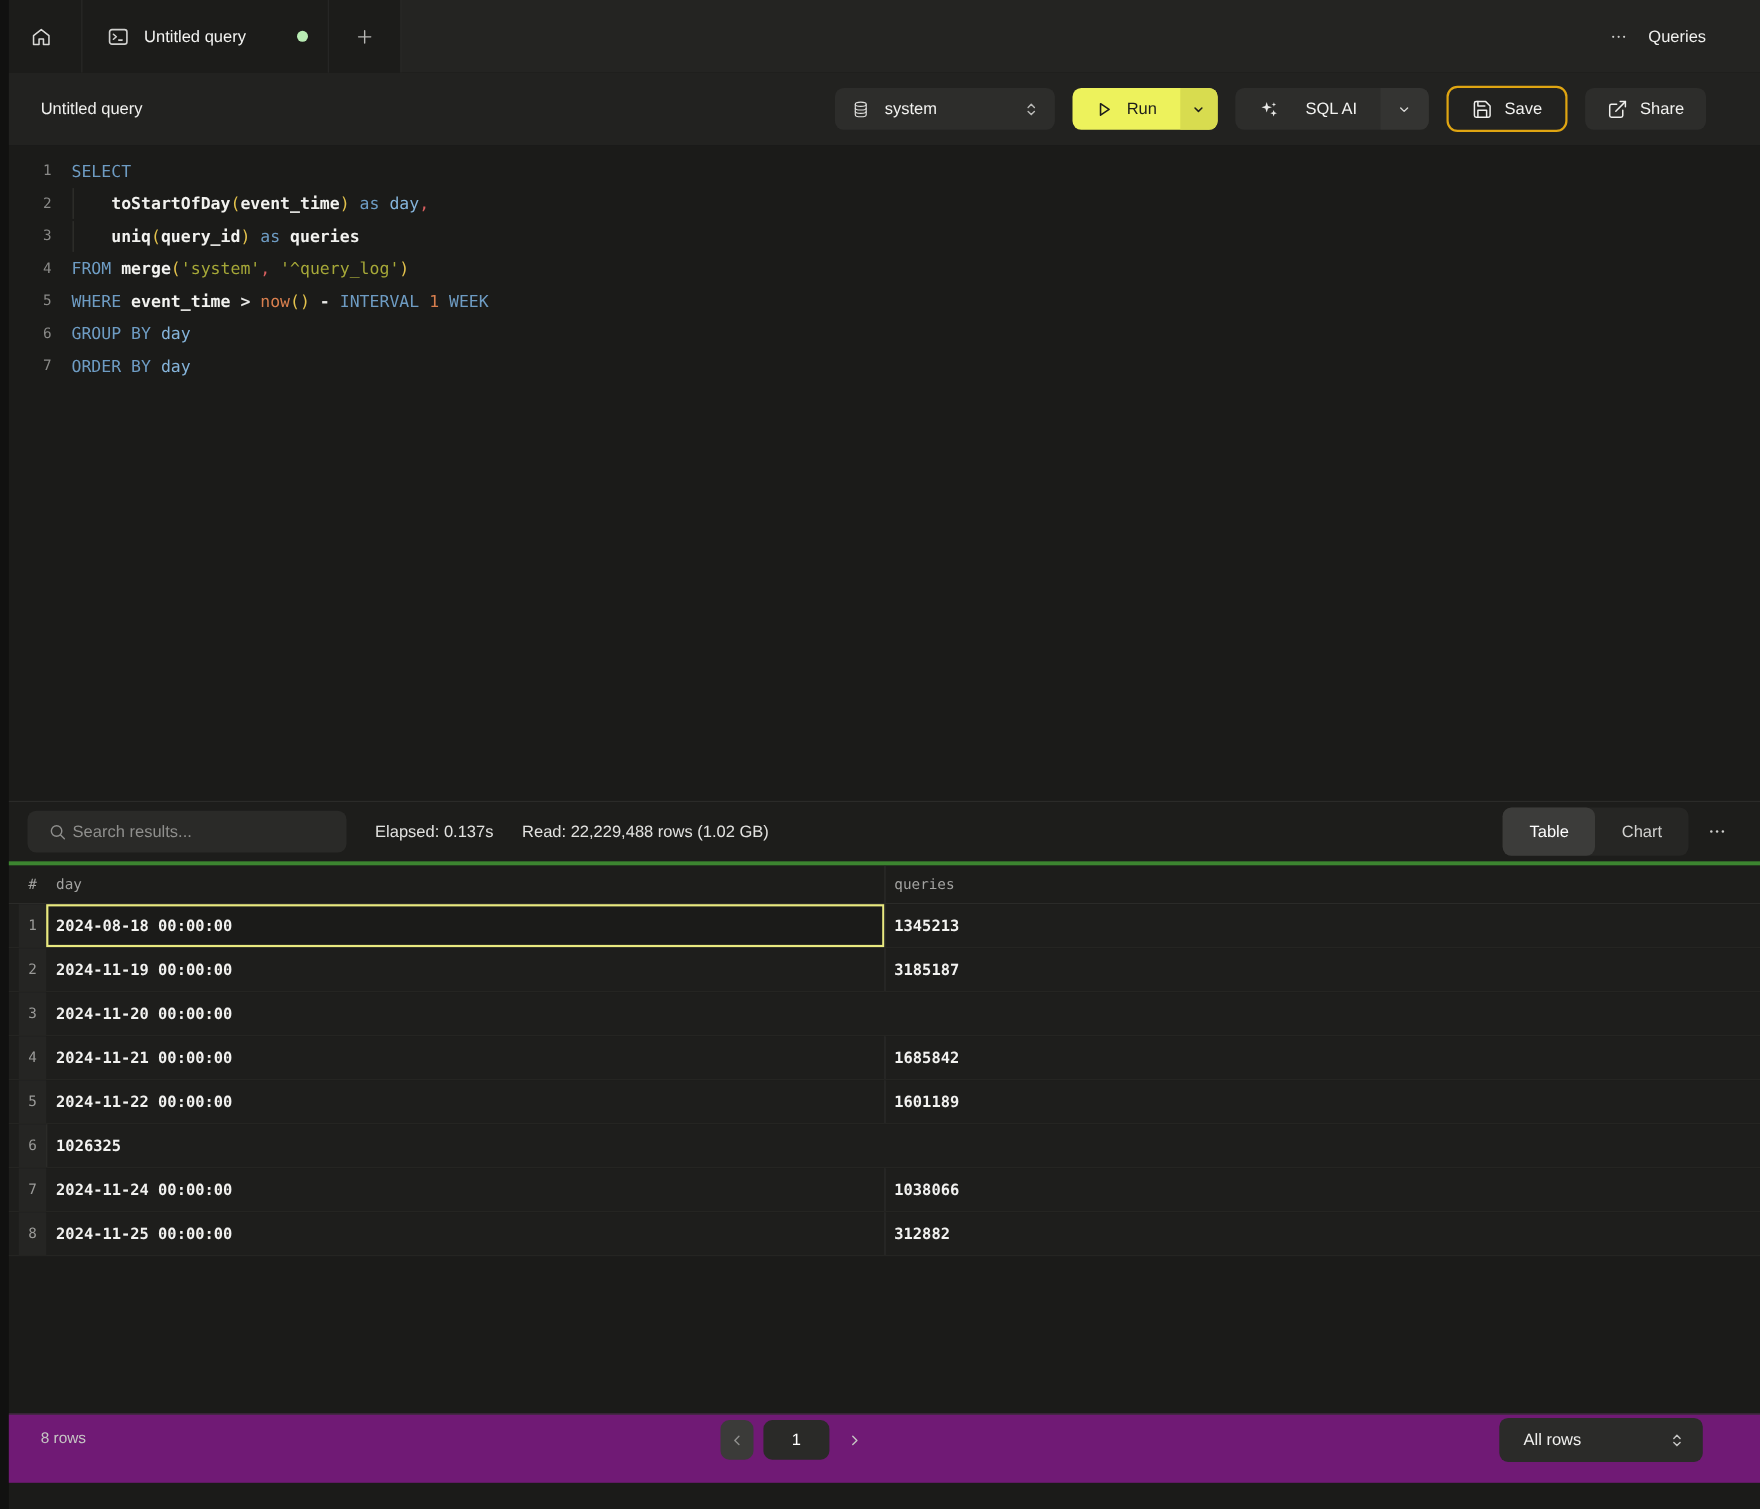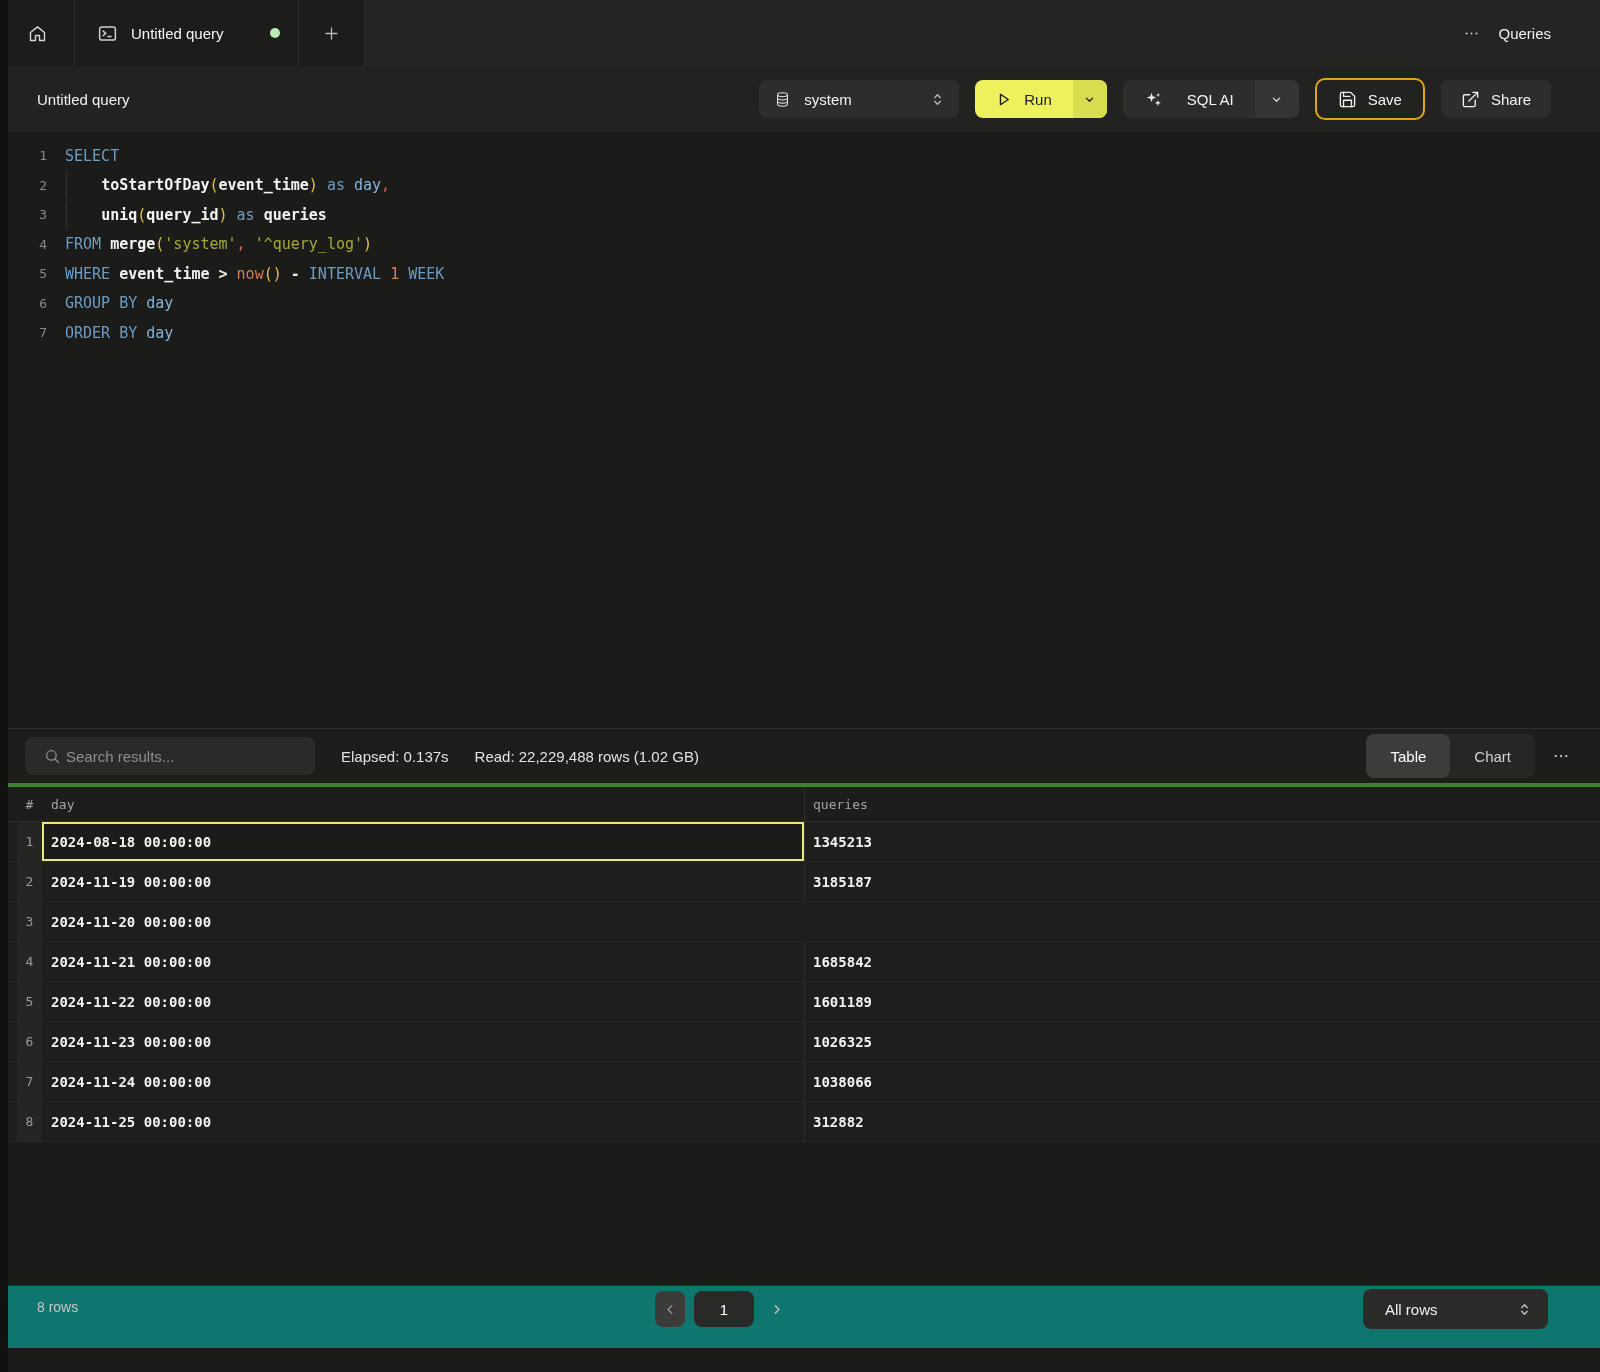--- a/index.html
+++ b/index.html
@@ -94,21 +94,21 @@
   .cell { display:flex; align-items:center; }
   .cell.num { width:25px; margin-left:17px; justify-content:center; flex:none;
     background:#252523; color:#9a9a98; font-size:13px; }
   .cell.day { width:762px; padding-left:9px; flex:none; font-weight:700; font-size:14px;
     color:#f2f2f0; cursor:pointer; }
   .cell.day.selected { border:2px solid #e9e980; padding-left:7px; background:#1b1b19; }
   .cell.queries { flex:1; padding-left:8px; border-left:1px solid #2e2e2c;
     font-weight:700; font-size:14px; color:#f2f2f0; cursor:pointer; }
 
   
-  .footer { height:63px; background:#0f766e; border-top:1px solid #2e2e2c; position:relative;padding-left:36px; }
+  .footer { height:63px; background:#701a75; border-top:1px solid #2e2e2c; position:relative;padding-left:36px; }
   .rowcount { position:absolute; left:37px; top:13px; font-size:14px; color:#c6c6c4; }
   .pagination { position:absolute; left:655px; top:5px; display:flex; align-items:center; gap:9px; }
   .pg-prev { width:30px; height:36px; border-radius:8px; background:#3b3b39;
     display:flex; align-items:center; justify-content:center; cursor:pointer; }
   .pg-page { width:60px; height:36px; border-radius:8px; background:#2a2a28; color:#ffffff;
     display:flex; align-items:center; justify-content:center; font-size:15px; cursor:pointer; }
   .pg-next { width:26px; height:36px; display:flex; align-items:center; justify-content:center; cursor:pointer; }
   .pagesize { position:absolute; right:52px; top:3px; width:185px; height:40px;
     border-radius:8px; background:#2b2b29; display:flex; align-items:center;
     padding:0 15px 0 22px; font-size:15px; color:#f0f0ee; cursor:pointer; }
@@ -328,21 +328,20 @@
         <div class="cell day">2024-11-21 00:00:00</div>
         <div class="cell queries">1685842</div>
       </div>
       <div class="trow">
         <div class="cell num">5</div>
         <div class="cell day">2024-11-22 00:00:00</div>
         <div class="cell queries">1601189</div>
       </div>
       <div class="trow">
         <div class="cell num">6</div>
-        <div class="cell day">2024-11-23 00:00:00</div>
         <div class="cell queries">1026325</div>
       </div>
       <div class="trow">
         <div class="cell num">7</div>
         <div class="cell day">2024-11-24 00:00:00</div>
         <div class="cell queries">1038066</div>
       </div>
       <div class="trow">
         <div class="cell num">8</div>
         <div class="cell day">2024-11-25 00:00:00</div>

